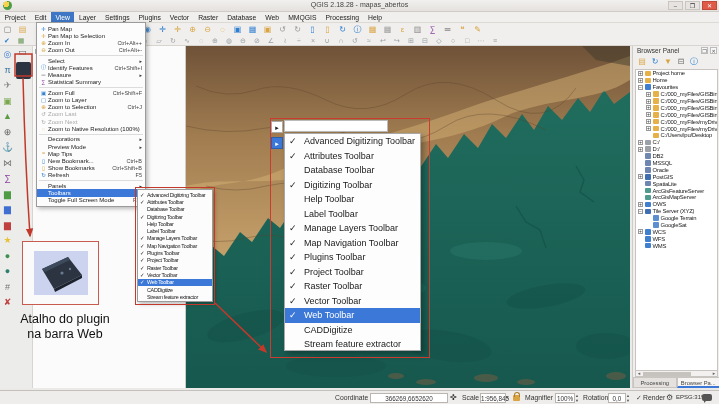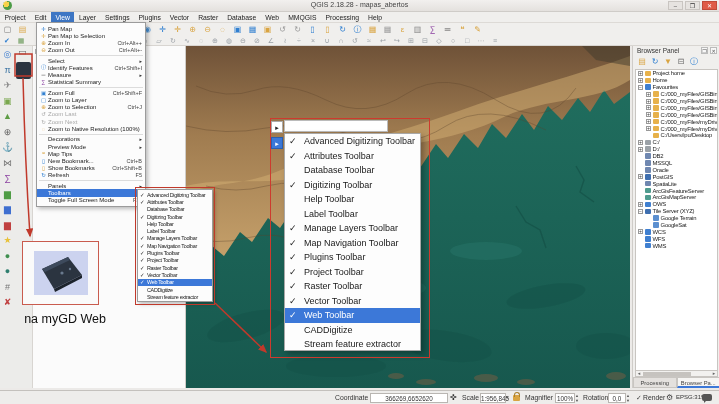--- a/index.html
+++ b/index.html
@@ -741,21 +741,22 @@
       <svg width="54" height="44" viewBox="0 0 54 44">
         <polygon points="8,18 34,6 48,24 20,38" fill="#2b3440"></polygon>
         <polygon points="8,18 34,6 36,9 11,21" fill="#3d4a5c"></polygon>
         <polygon points="20,38 48,24 48,27 21,41" fill="#1c232c"></polygon>
         <circle cx="28" cy="22" r="1.6" fill="#6a7a8e"></circle>
           <circle cx="36" cy="18" r="1.2" fill="#6a7a8e"></circle>
       </svg>
     </div>
   </div>
   <div id="caption">
-    <div>na myGD Web</div>
+    <div>Atalho do plugin</div>
+    <div>na barra Web</div>
   </div>
 
   <svg id="annotations">
     <defs>
       <marker id="arrowhead" markerWidth="7" markerHeight="7" refX="5" refY="2.5" orient="auto">
         <polygon points="0 0, 6 2.5, 0 5" fill="#c0392b"></polygon>
       </marker>
     </defs>
     <rect x="15" y="54" width="17" height="22" fill="none" stroke="#c0392b" stroke-width="1.5"></rect>
     <path d="M23 78 Q 25 160 30 236" stroke="#c0392b" stroke-width="1.5" fill="none" marker-end="url(#arrowhead)"></path>

